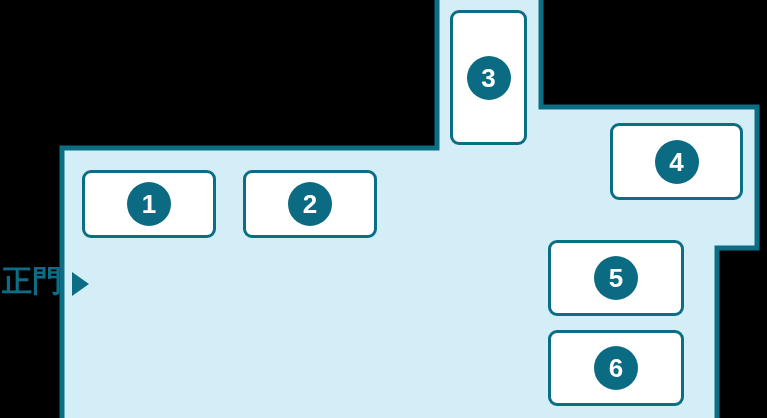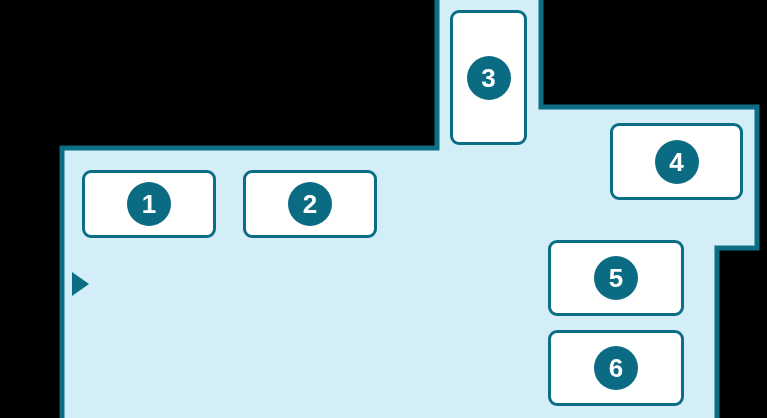--- a/index.html
+++ b/index.html
@@ -71,20 +71,21 @@
 </style>
 </head>
 <body>
 
 <div id="stage">
 
   <svg id="floor-svg" viewBox="0 0 767 418" preserveAspectRatio="none" aria-hidden="true">
     <polygon fill="#d3eef6" stroke="#0b6e84" stroke-width="5" stroke-linejoin="miter" points="437,-6 437,148 62,148 62,424 717,424 717,248 757,248 757,107 541,107 541,-6"></polygon>
   </svg>
 
+  <div class="gate-label">正門</div>
 
   <div class="gate-arrow"></div>
 
   <div class="booth" style="left:82px; top:170px; width:134px; height:68px;">
     <div class="booth-badge">1</div>
   </div>
 
   <div class="booth" style="left:243px; top:170px; width:134px; height:68px;">
     <div class="booth-badge">2</div>
   </div>

